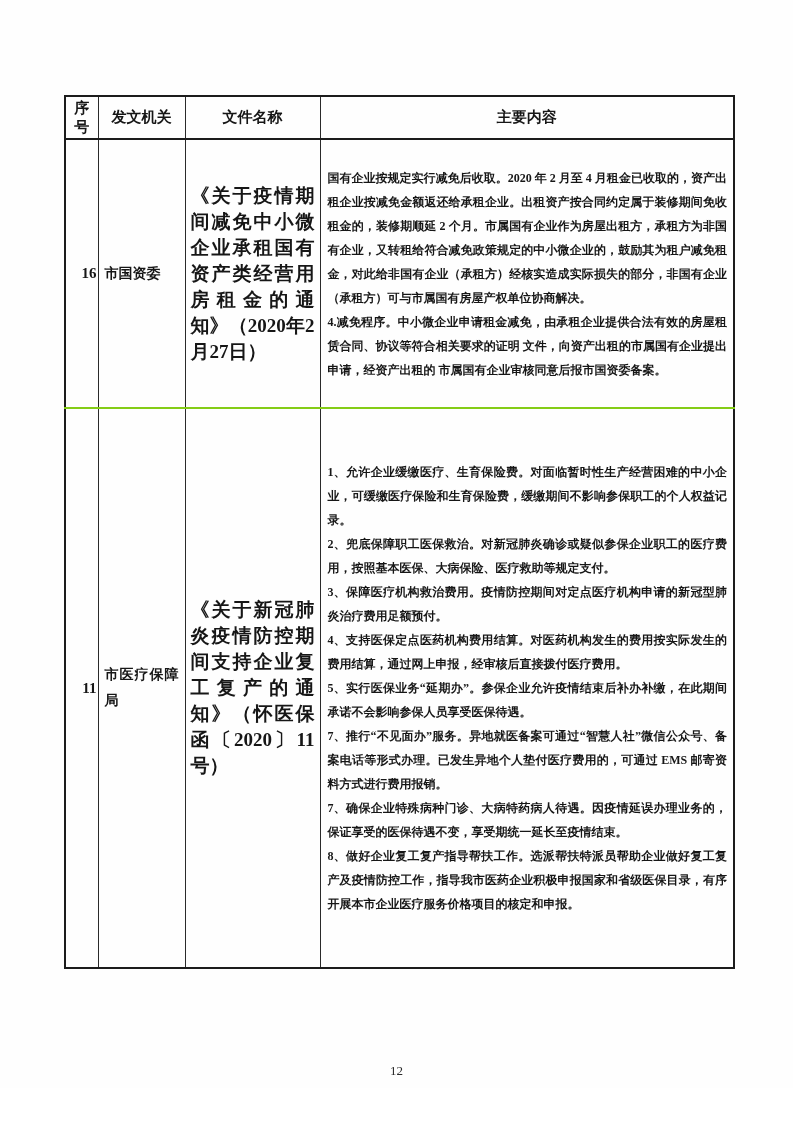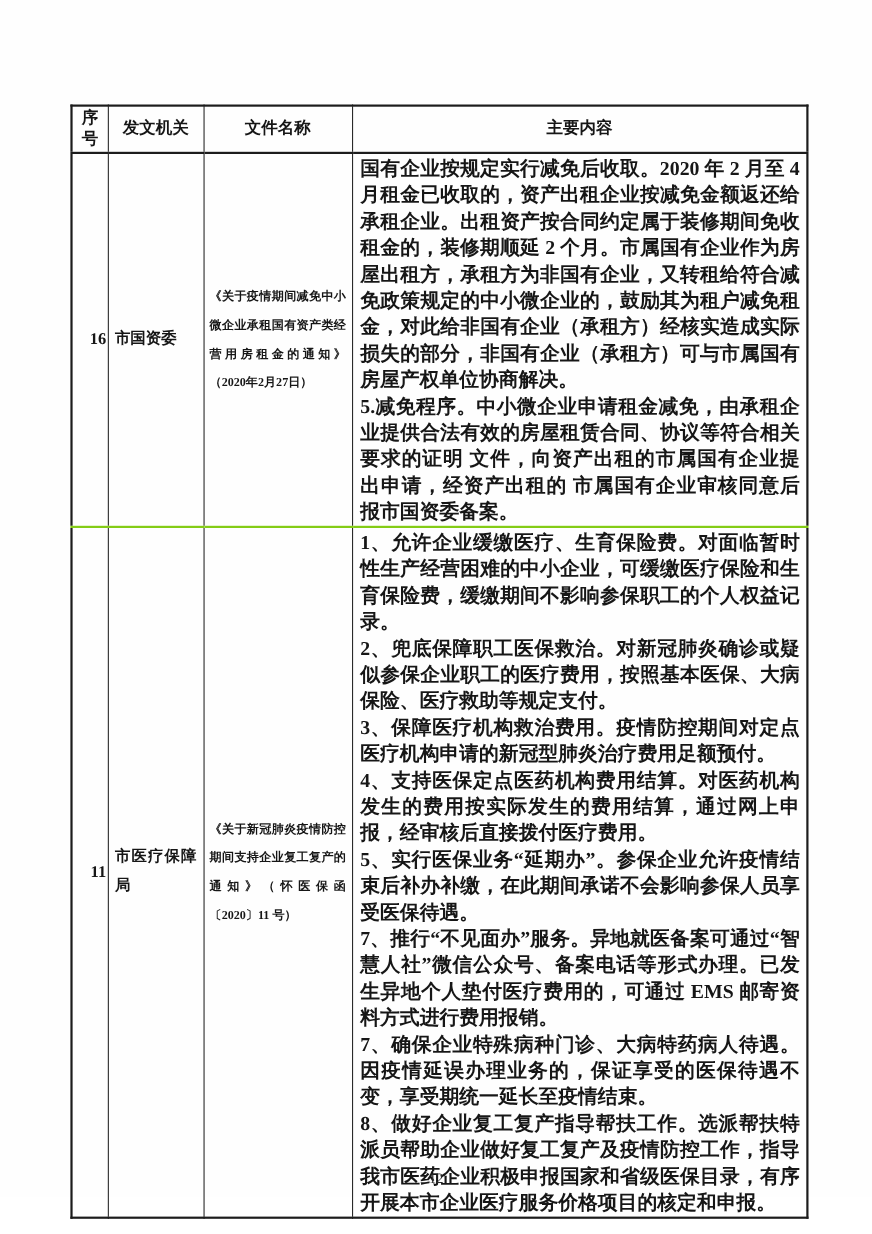--- a/index.html
+++ b/index.html
@@ -49,29 +49,29 @@
     padding: 0 6px;
     font-size: 14px;
     line-height: 26px;
     text-align: justify;
     text-justify: inter-ideograph;
     vertical-align: middle;
     margin-left: 37px;
   }
   td.cell-title {
     padding: 0 5px;
-    font-size: 11px;
+    font-size: 19px;
     line-height: 26px;
     text-align: justify;
     text-justify: inter-ideograph;
     vertical-align: middle;
   }
   td.cell-content {
     padding: 1px 6px 1px 7px;
-    font-size: 18px;
+    font-size: 12px;
     line-height: 24px;
     text-align: justify;
     text-justify: inter-ideograph;
     vertical-align: middle;
   }
   td.cell-content p { margin: 0; }
   .page-number {
     position: absolute;
     left: 0; right: 0;
     top: 1020px;
@@ -102,21 +102,21 @@
         <th>主要内容</th>
       </tr>
     </thead>
     <tbody>
       <tr class="row-16">
         <td class="cell-no">16</td>
         <td class="cell-agency">市国资委</td>
         <td class="cell-title">《关于疫情期间减免中小微企业承租国有资产类经营用房租金的通知》（2020年2月27日）</td>
         <td class="cell-content">
           <p>国有企业按规定实行减免后收取。2020 年 2 月至 4 月租金已收取的，资产出租企业按减免金额返还给承租企业。出租资产按合同约定属于装修期间免收租金的，装修期顺延 2 个月。市属国有企业作为房屋出租方，承租方为非国有企业，又转租给符合减免政策规定的中小微企业的，鼓励其为租户减免租金，对此给非国有企业（承租方）经核实造成实际损失的部分，非国有企业（承租方）可与市属国有房屋产权单位协商解决。</p>
-          <p>5.减免程序。中小微企业申请租金减免，由承租企业提供合法有效的房屋租赁合同、协议等符合相关要求的证明 文件，向资产出租的市属国有企业提出申请，经资产出租的 市属国有企业审核同意后报市国资委备案。</p>
+          <p>4.减免程序。中小微企业申请租金减免，由承租企业提供合法有效的房屋租赁合同、协议等符合相关要求的证明 文件，向资产出租的市属国有企业提出申请，经资产出租的 市属国有企业审核同意后报市国资委备案。</p>
         </td>
       </tr>
       <tr class="row-17">
         <td class="cell-no">11</td>
         <td class="cell-agency">市医疗保障局</td>
         <td class="cell-title">《关于新冠肺炎疫情防控期间支持企业复工复产的通知》（怀医保函〔2020〕11 号）</td>
         <td class="cell-content">
           <p>1、允许企业缓缴医疗、生育保险费。对面临暂时性生产经营困难的中小企业，可缓缴医疗保险和生育保险费，缓缴期间不影响参保职工的个人权益记录。</p>
           <p>2、兜底保障职工医保救治。对新冠肺炎确诊或疑似参保企业职工的医疗费用，按照基本医保、大病保险、医疗救助等规定支付。</p>
           <p>3、保障医疗机构救治费用。疫情防控期间对定点医疗机构申请的新冠型肺炎治疗费用足额预付。</p>

